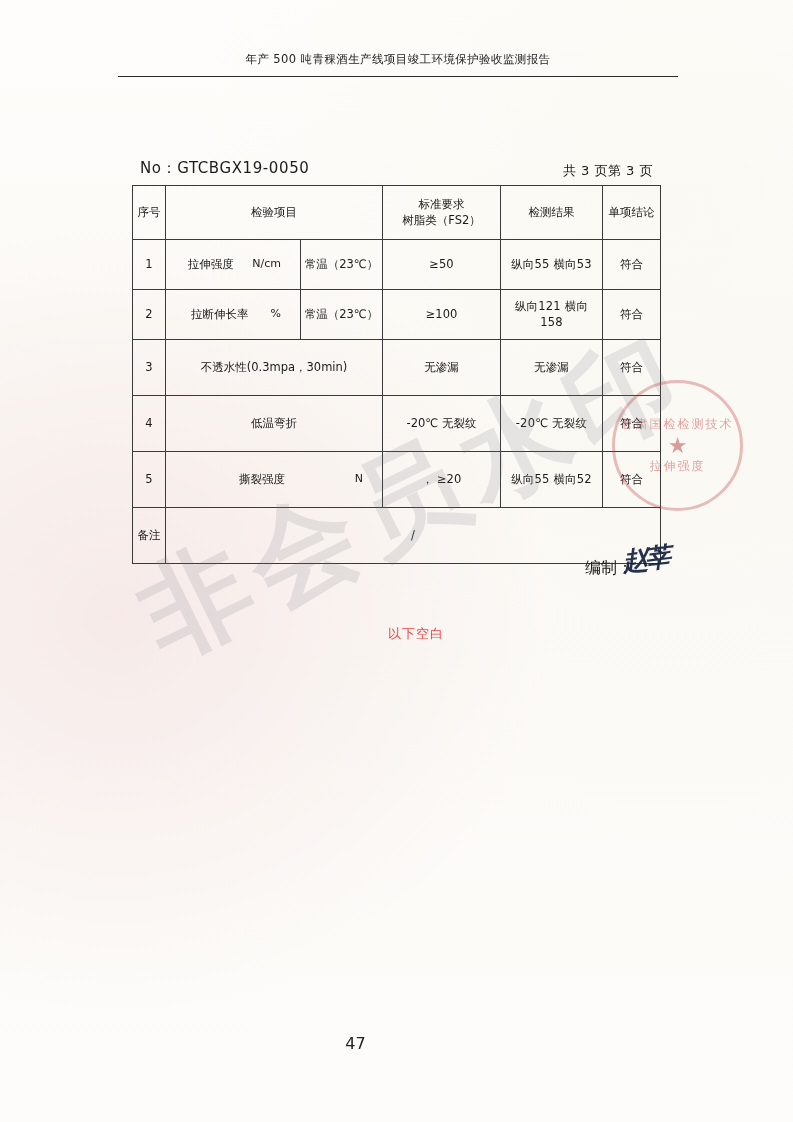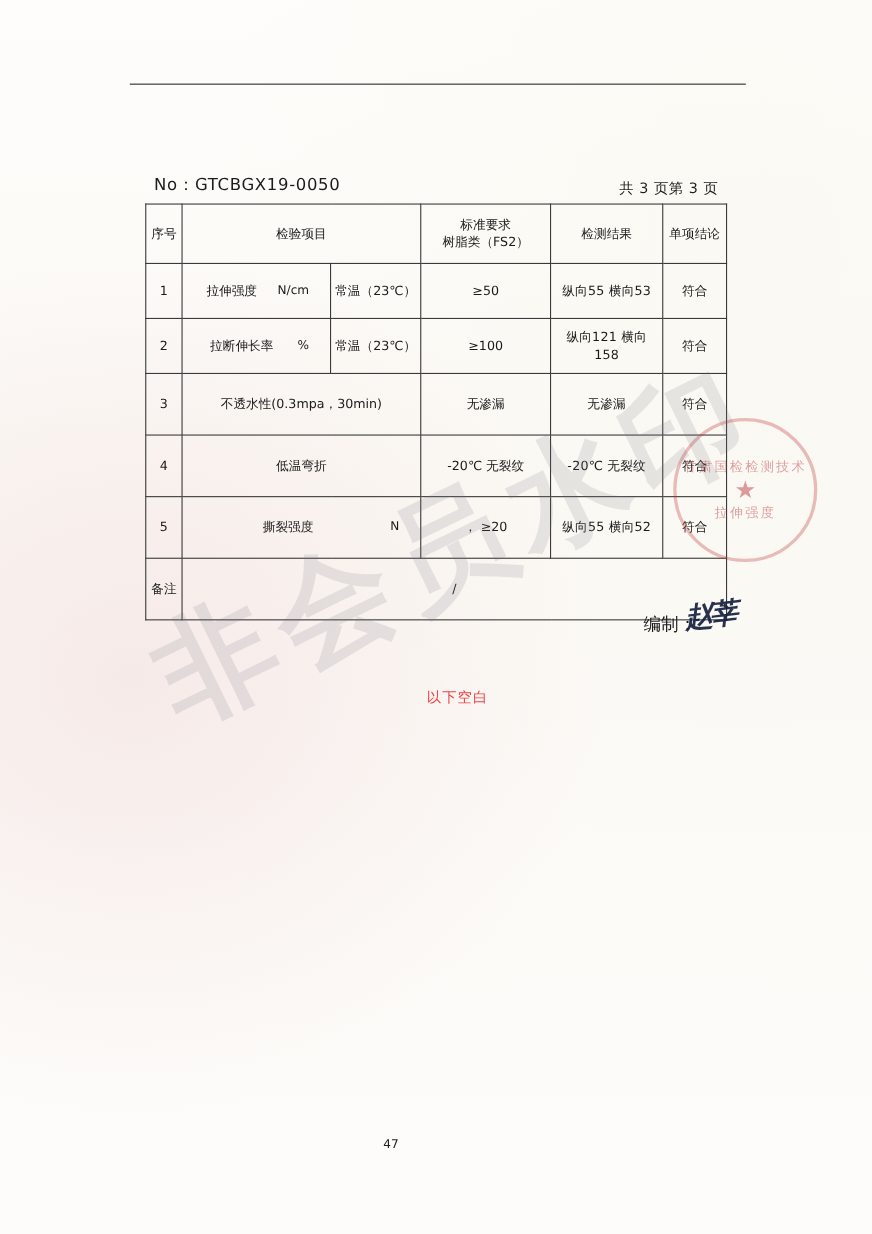--- a/index.html
+++ b/index.html
@@ -212,30 +212,31 @@
   }
 
   
   .page-number {
     position: absolute;
     left: 0;
     top: 1034px;
     width: 711px;
     text-align: center;
     font-family: "DejaVu Sans", sans-serif;
-    font-size: 11px;
+    font-size: 16px;
     color: #222;
   }
 </style>
 </head>
 <body>
 
 <div class="page">
   <div class="page-inner">
 
+    <div class="doc-header">年产 500 吨青稞酒生产线项目竣工环境保护验收监测报告</div>
     <div class="header-rule"></div>
 
     <div class="doc-no">No：GTCBGX19-0050</div>
     <div class="page-count">共 3 页第 3 页</div>
 
     <table class="rep-table">
       <colgroup>
         <col class="col-no">
           <col class="col-item">
           <col class="col-cond">

